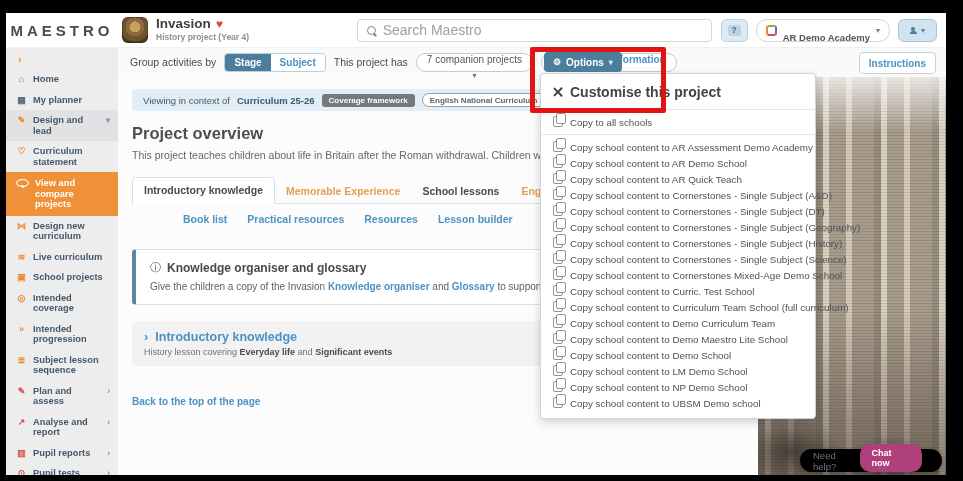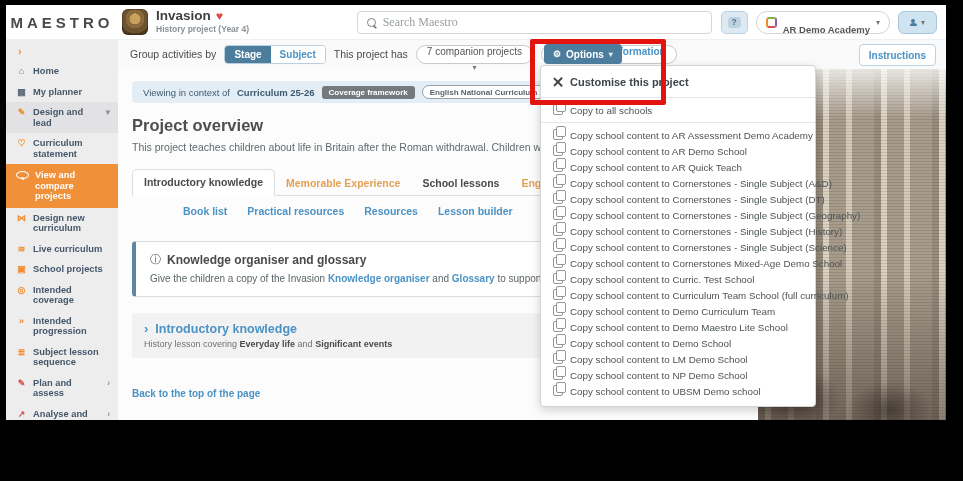--- a/index.html
+++ b/index.html
@@ -1,36 +1,36 @@
 <!DOCTYPE html>
 <html><head>
 <meta charset="utf-8">
 <style>
   html,body{margin:0;padding:0;}
   body{width:963px;height:481px;background:#000;position:relative;overflow:hidden;
        font-family:"Liberation Sans",sans-serif;-webkit-font-smoothing:antialiased;}
-  #app{position:absolute;left:6px;top:5px;width:940px;height:415px;background:#fafafa;overflow:hidden;}
+  #app{position:absolute;left:6px;top:13px;width:940px;height:462px;background:#fafafa;overflow:hidden;}
 
   
   header{position:absolute;left:0;top:0;right:0;height:34px;background:#fff;display:flex;align-items:center;z-index:30;border-bottom:1px solid #f0f0f0;}
   .logo{width:112px;text-align:center;font-size:15px;letter-spacing:4px;color:#4a4a4a;font-weight:600;}
   .avatar{width:26px;height:26px;border-radius:6px;margin-left:4px;flex:none;
           background:
             radial-gradient(circle at 50% 38%, #c8a25b 0 26%, #8a6a3c 27% 45%, #6e5330 46% 70%, #4e3a22 71%);
           box-shadow:inset 0 0 0 1px rgba(0,0,0,.25);}
   .titleblock{margin-left:8px;line-height:1.1;}
   .title-row{display:flex;align-items:center;gap:5px;}
   .proj-title{font-size:13.5px;font-weight:700;color:#3f3f3f;}
   .heart{color:#e0473d;font-size:12px;}
   .subtitle{font-size:8.5px;color:#8a9196;font-weight:600;margin-top:1px;}
   .spacer{flex:1;}
   .search{width:335px;height:21px;border:1px solid #d6d6d6;border-radius:4px;background:#fff;display:flex;align-items:center;gap:7px;padding:0 9px;}
   .mag{width:7px;height:7px;border:1.6px solid #7d8489;border-radius:50%;position:relative;flex:none;}
   .mag::after{content:"";position:absolute;width:1.7px;height:4px;background:#7d8489;left:6.2px;top:6.2px;transform:rotate(-45deg);border-radius:1px;}
-  .search-text{font-size:12px;color:#9aa0a4;font-family:Liberation Serif, serif;}
+  .search-text{font-size:14px;color:#9aa0a4;}
   .help-pill{width:25px;height:21px;background:#ddeaf4;border:1px solid #b9d2e4;border-radius:5px;margin-left:9px;display:flex;align-items:center;justify-content:center;flex:none;}
   .bubble{width:13px;height:11px;background:#bcd3e2;border-radius:3px;color:#51718a;font-size:8.5px;font-weight:700;text-align:center;line-height:11px;}
   .academy-pill{height:21px;background:#fff;border:1px solid #d6d6d6;border-radius:11px;margin-left:8px;display:flex;align-items:center;gap:6px;padding:0 9px;}
   .brandmark{width:11px;height:11px;border-radius:3px;border-top:2.5px solid #7cb342;border-right:2.5px solid #8e5aa8;border-bottom:2.5px solid #d94f4f;border-left:2.5px solid #ef8c2e;box-sizing:border-box;}
   .academy-label{font-size:9.5px;color:#555;font-weight:600;margin-top:15px;}
   .caret{font-size:8px;color:#777;}
   .user-pill{width:37px;height:21px;background:#cfe3f0;border:1px solid #a9c8dc;border-radius:6px;margin:0 9px 0 8px;display:flex;align-items:center;justify-content:center;gap:4px;}
   .person{width:7px;height:7px;position:relative;}
   .person::before{content:"";position:absolute;left:1.5px;top:0;width:4px;height:4px;border-radius:50%;background:#4c7d9d;}
   .person::after{content:"";position:absolute;left:0;top:4.4px;width:7px;height:3.4px;border-radius:3px 3px 0 0;background:#4c7d9d;}
@@ -96,21 +96,21 @@
   .sectionbox{margin-top:16px;background:#f2f2f3;border-radius:4px;padding:8px 12px 9px;}
   .sec-title{font-size:12.5px;font-weight:700;color:#4b92c5;display:flex;gap:7px;align-items:center;}
   .sec-chev{font-size:13px;}
   .sec-meta{font-size:9px;color:#6b7378;margin-top:3px;}
   .sec-meta b{color:#4a4a4a;}
   .backlink{margin-top:30px;text-align:left;font-size:10px;font-weight:600;color:#4b92c5;}
 
   
   #menu{position:absolute;left:422px;top:26px;width:274px;background:#fff;border:1px solid #d4d4d4;border-radius:4px;box-shadow:0 3px 10px rgba(0,0,0,.18);z-index:40;padding:5px 0 7px;}
   .mrow{display:flex;align-items:center;gap:7px;padding:2.5px 12px;font-size:9.8px;color:#4b5357;cursor:pointer;white-space:nowrap;}
-  .mrow.first{font-size:11px;color:#3f4449;font-weight:600;padding:5px 12px;}
+  .mrow.first{font-size:14px;color:#3f4449;font-weight:600;padding:5px 12px;}
   .msep{border-top:1px solid #e6e6e6;margin:4px 0;}
   .copy-ico{width:8px;height:9px;border:1px solid #8f979c;border-radius:2px;position:relative;flex:none;margin-top:-2px;}
   .copy-ico::after{content:"";position:absolute;left:2.2px;top:-3.2px;width:8px;height:9px;border:1px solid #8f979c;border-radius:2px;background:#fff;}
   .tools-ico{width:10px;height:10px;position:relative;flex:none;}
   .tools-ico::before,.tools-ico::after{content:"";position:absolute;left:4px;top:-1px;width:2.4px;height:12px;background:#3f4449;border-radius:1.5px;}
   .tools-ico::before{transform:rotate(45deg);}
   .tools-ico::after{transform:rotate(-45deg);}
 
   
   #redbox{position:absolute;left:412px;top:0;width:126px;height:56px;border:5px solid #e31410;border-radius:2px;z-index:50;pointer-events:none;}

